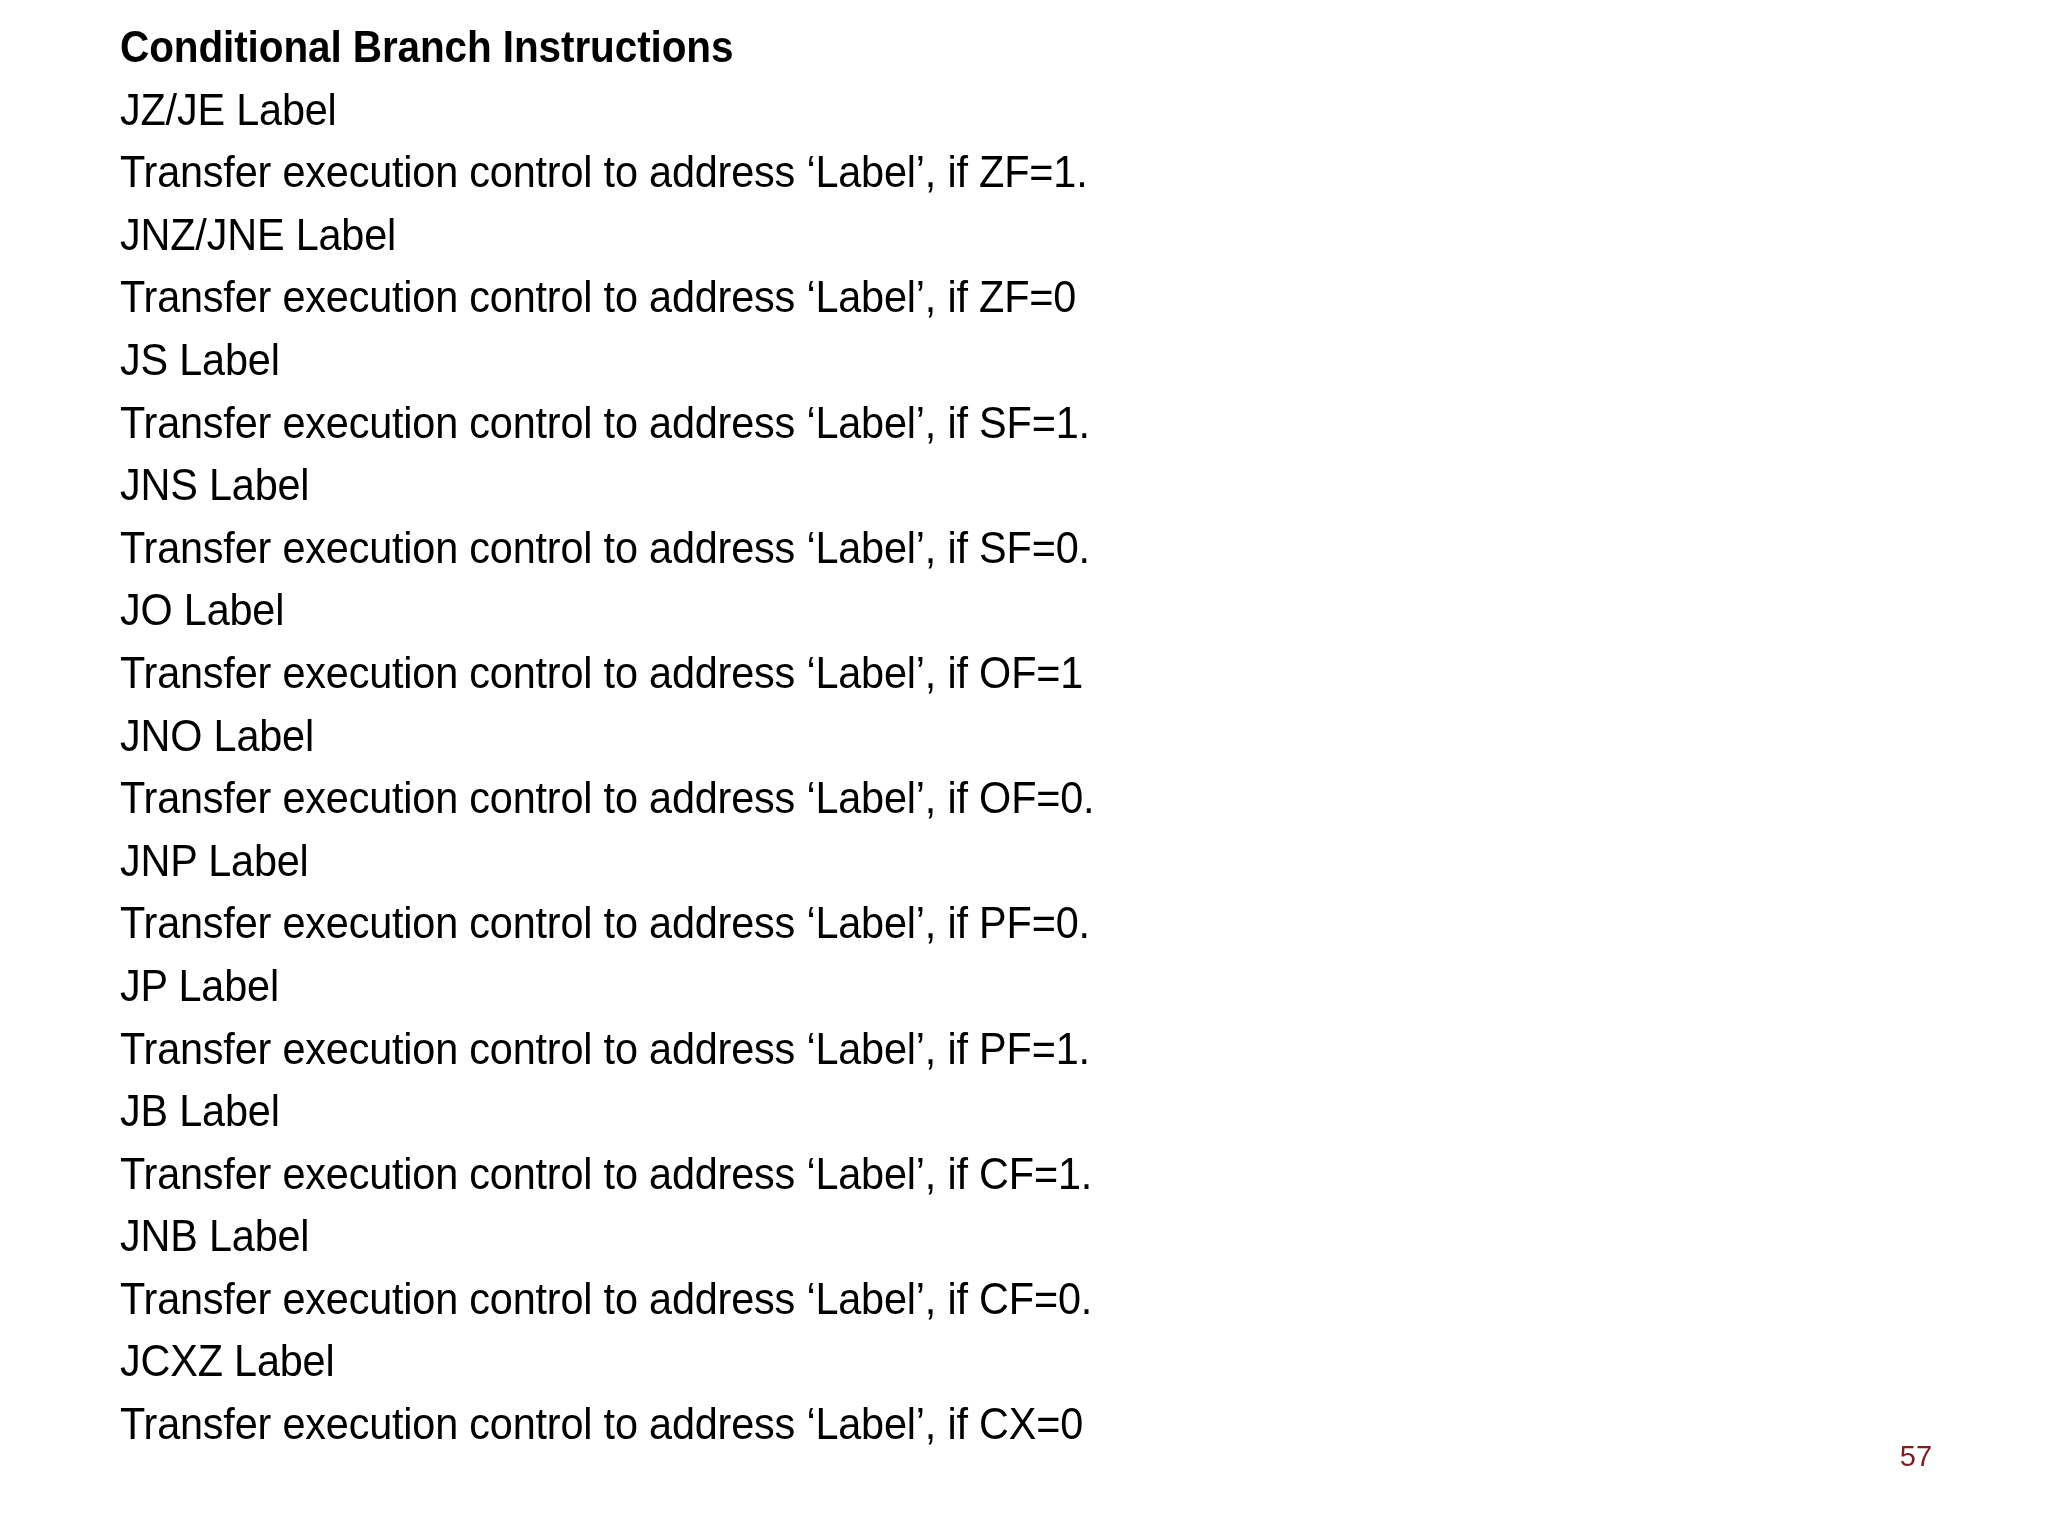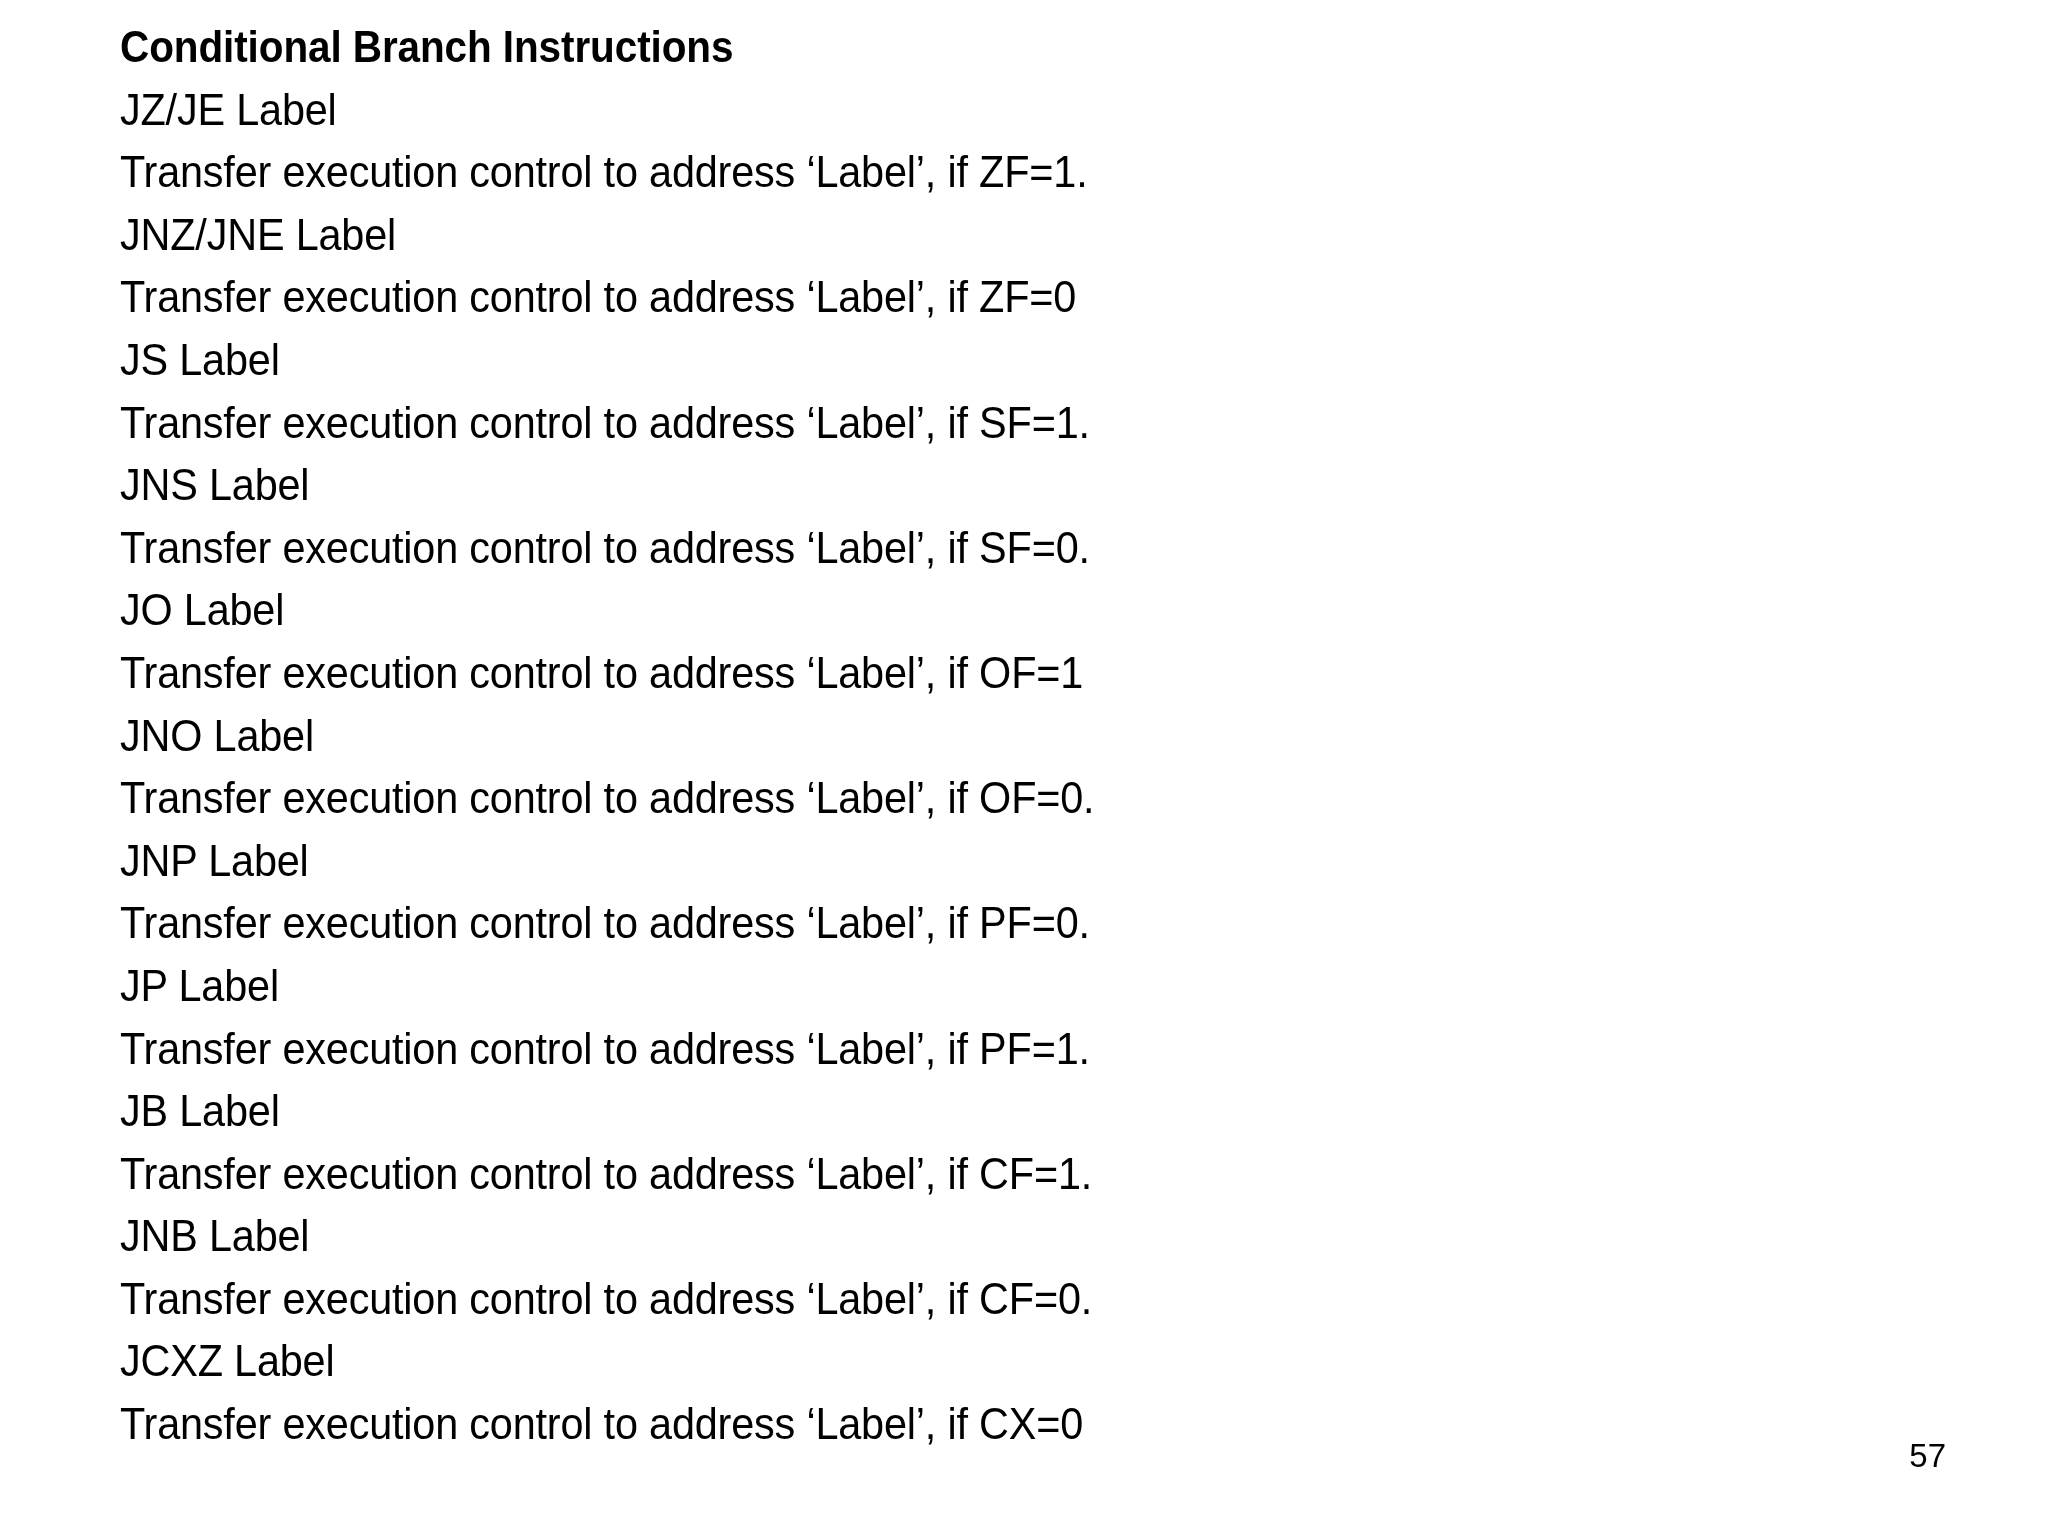--- a/index.html
+++ b/index.html
@@ -38,23 +38,23 @@
   .line.title {
     font-weight: 700;
     font-size: 44px;
     letter-spacing: -0.1px;
   }
   #page-number {
     position: absolute;
     left: 1886px;
     top: 1437px;
     width: 60px;
-    text-align: right;
-    color: #000000;
-    font-size: 33px;
+    text-align: center;
+    color: #7f1d1d;
+    font-size: 29px;
     line-height: 38px;
     font-weight: 400;
     white-space: nowrap;
   }
 </style>
 </head>
 <body>
 
 <div id="slide">
 

